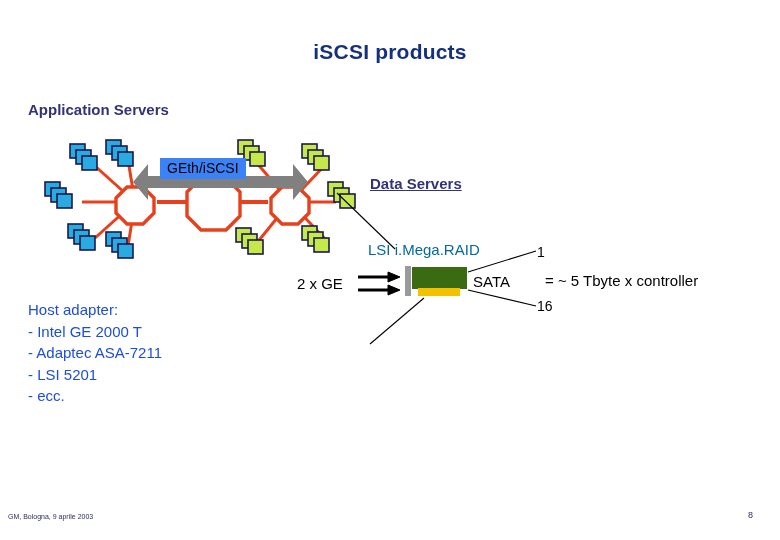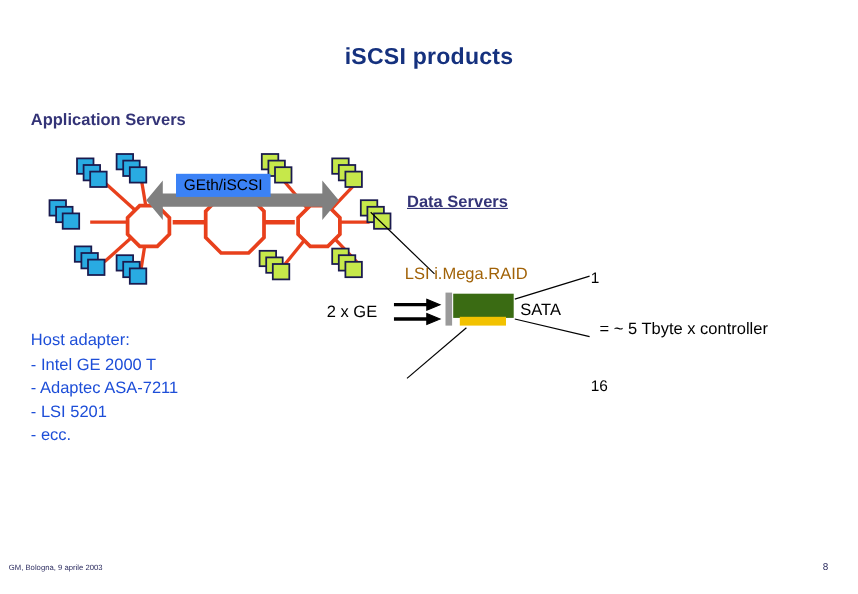--- a/index.html
+++ b/index.html
@@ -31,36 +31,36 @@
 
   
   #geth-label-box{
     position:absolute;left:160px;top:158px;
     background:#3b82f6;padding:2px 7px 3px 7px;
     font-size:14px;color:#000000;white-space:nowrap;
   }
 
   
   #raid-label{
-    position:absolute;left:368px;top:241px;font-size:15px;color:#a16207;white-space:nowrap;text-align:center;
+    position:absolute;left:368px;top:241px;font-size:15px;color:#0369a1;white-space:nowrap;text-align:center;
   }
   #ge-label{
     position:absolute;left:297px;top:275px;font-size:15px;color:#000;white-space:nowrap;
   }
   #sata-label{
     position:absolute;left:473px;top:273px;font-size:15px;color:#000;white-space:nowrap;
   }
   #capacity-label{
-    position:absolute;left:545px;top:272px;font-size:15px;color:#000;white-space:nowrap;margin-top:19px;
+    position:absolute;left:545px;top:272px;font-size:15px;color:#000;white-space:nowrap;
   }
   #fanout-top-label{
     position:absolute;left:537px;top:244px;font-size:14px;color:#000;
   }
   #fanout-bottom-label{
-    position:absolute;left:537px;top:298px;font-size:14px;color:#000;margin-top:44px;
+    position:absolute;left:537px;top:298px;font-size:14px;color:#000;
   }
 
   
   #raid-card{position:absolute;left:405px;top:266px;width:62px;height:30px;}
   #raid-card .bracket{
     position:absolute;left:0;top:0;width:6px;height:30px;background:#9A9A9A;
   }
   #raid-card .board{
     position:absolute;left:7px;top:1px;width:55px;height:22px;background:#3A6B13;
   }

